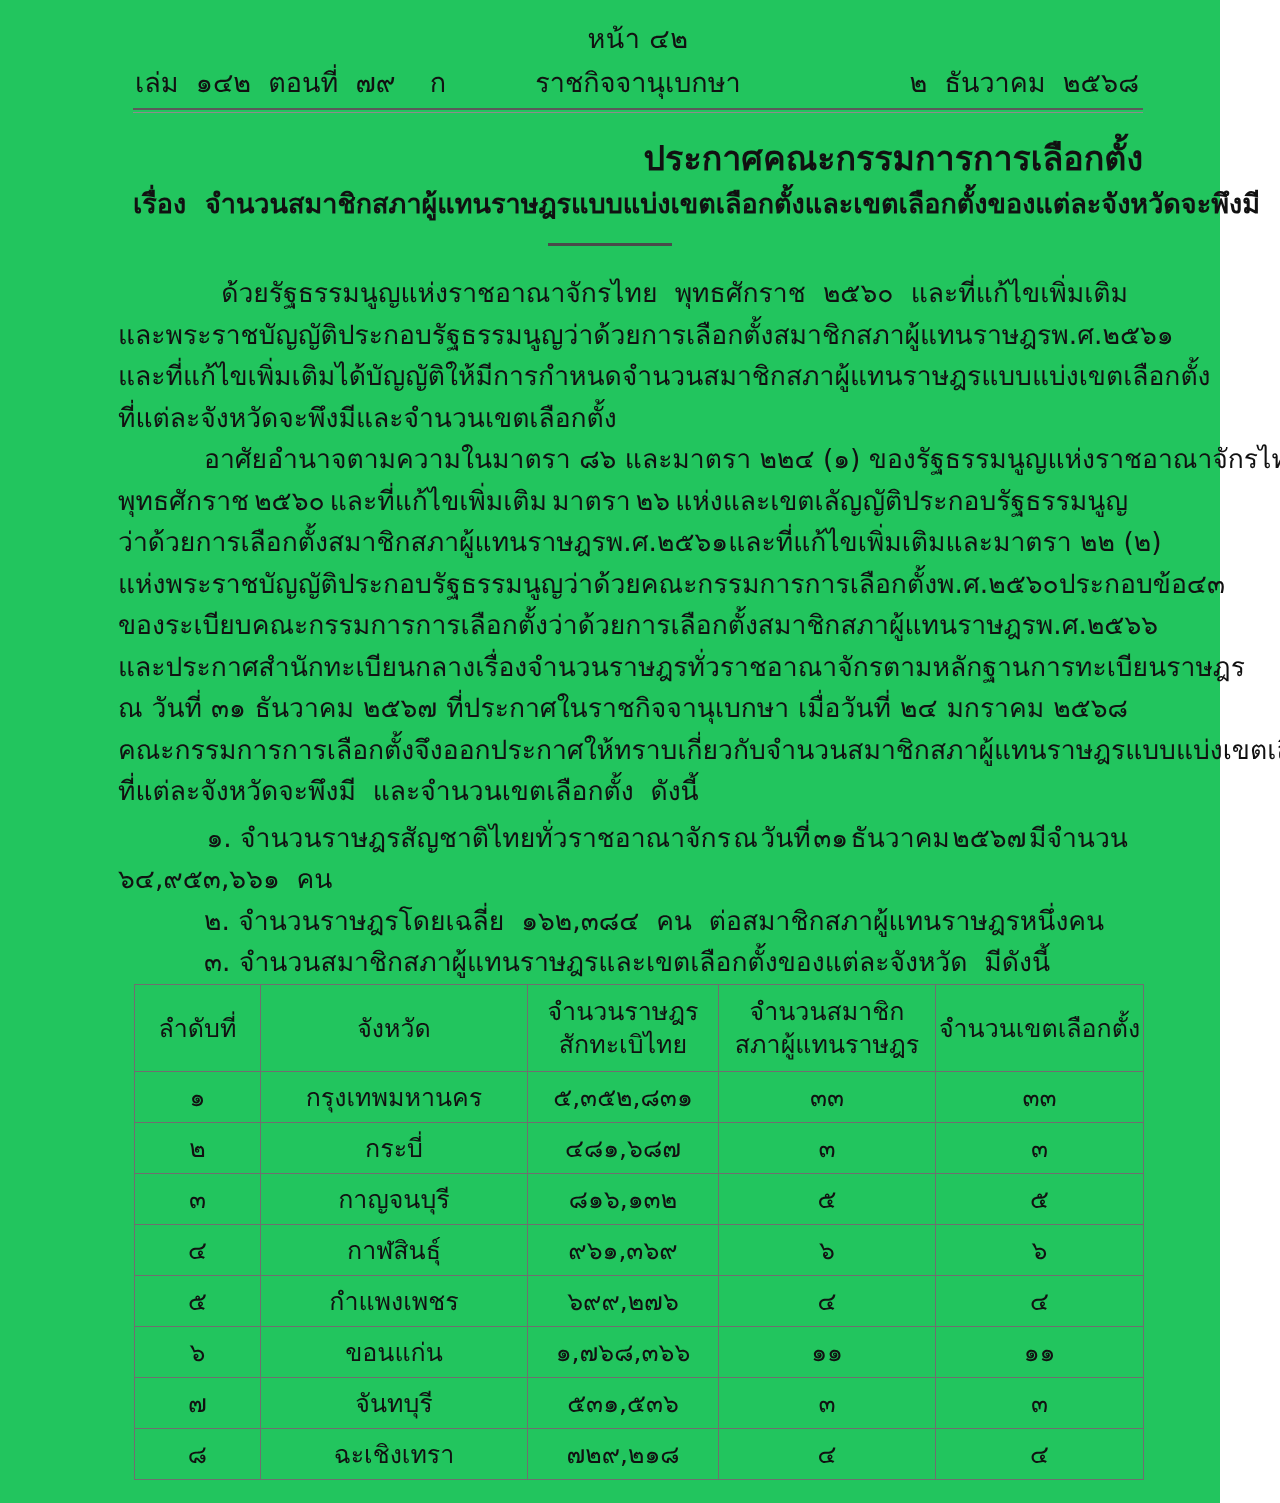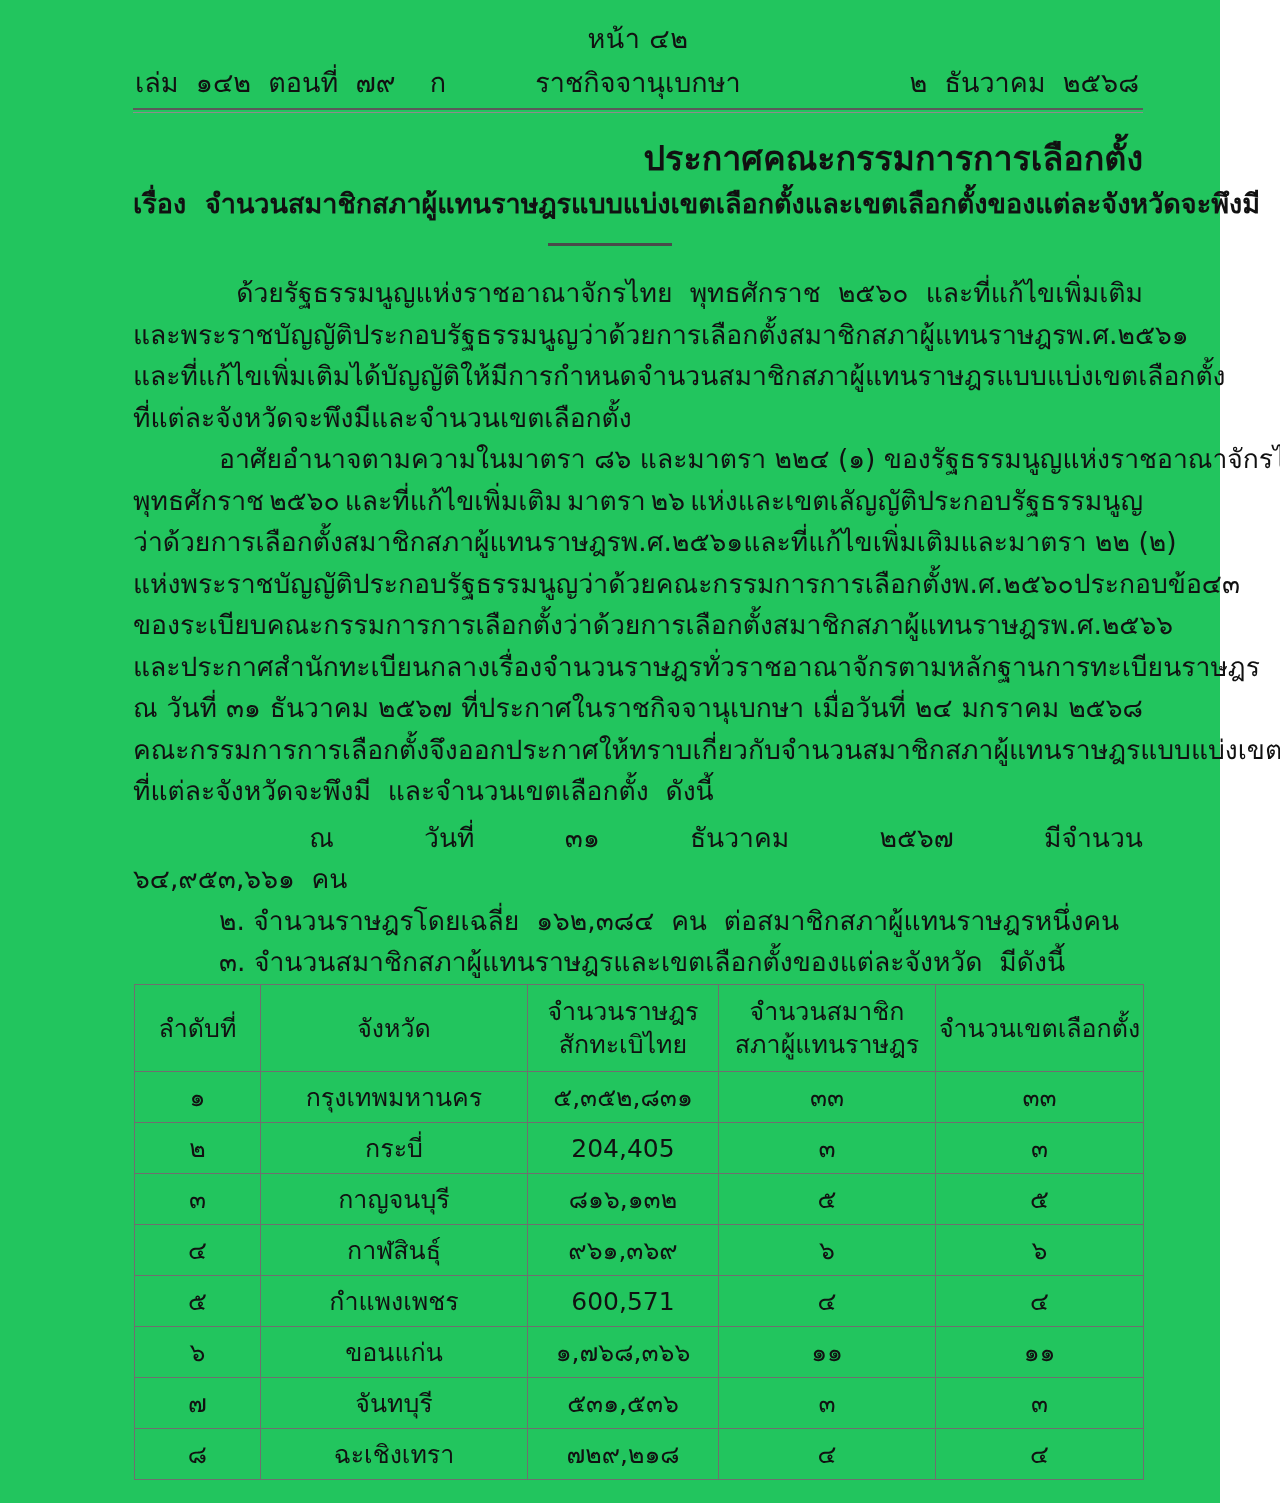--- a/index.html
+++ b/index.html
@@ -99,21 +99,21 @@
     transform: translateX(-50%);
     top: 243px;
     width: 124px;
     height: 0;
     border-top: 3px solid #4a4a4a;
   }
 
   
   .body {
     position: absolute;
-    left: 133px;
+    left: 118px;
     top: 272px;
     width: 1010px;
   }
   .para {
     font-size: 26.5px;
     line-height: 41.5px;
     text-align: justify;
     text-justify: inter-word;
     margin: 0 0 0 0;
   }
@@ -226,21 +226,21 @@
         <span>ณ</span><span>วันที่</span><span>๓๑</span><span>ธันวาคม</span><span>๒๕๖๗</span><span>ที่ประกาศในราชกิจจานุเบกษา</span><span>เมื่อวันที่</span><span>๒๔</span><span>มกราคม</span><span>๒๕๖๘</span>
       </span>
       <span class="ln j">
         <span>คณะกรรมการการเลือกตั้ง</span><span>จึงออกประกาศให้ทราบเกี่ยวกับจำนวนสมาชิกสภาผู้แทนราษฎรแบบแบ่งเขตเลือกตั้ง</span>
       </span>
       <span class="ln">ที่แต่ละจังหวัดจะพึงมี  และจำนวนเขตเลือกตั้ง  ดังนี้</span>
     </div>
 
     <div class="item-block">
       <span class="item-line j">
-        <span class="indent"></span><span>ณ</span><span>วันที่</span><span>๓๑</span><span>ธันวาคม</span><span>๒๕๖๗</span><span>มีจำนวน</span>
+        <span class="indent"></span><span>๑. จำนวนราษฎรสัญชาติไทยทั่วราชอาณาจักร</span><span>ณ</span><span>วันที่</span><span>๓๑</span><span>ธันวาคม</span><span>๒๕๖๗</span><span>มีจำนวน</span>
       </span>
       <span class="item-line">๖๔,๙๕๓,๖๖๑  คน</span>
       <span class="item-line"><span class="indent"></span><span>๒. จำนวนราษฎรโดยเฉลี่ย  ๑๖๒,๓๘๔  คน  ต่อสมาชิกสภาผู้แทนราษฎรหนึ่งคน</span></span>
       <span class="item-line"><span class="indent"></span><span>๓. จำนวนสมาชิกสภาผู้แทนราษฎรและเขตเลือกตั้งของแต่ละจังหวัด  มีดังนี้</span></span>
     </div>
 
   </div>
 
   <div class="tbl-wrap">
     <table class="data">
@@ -279,42 +279,42 @@
         <tr>
           <td>๑</td>
           <td>กรุงเทพมหานคร</td>
           <td>๕,๓๕๒,๘๓๑</td>
           <td>๓๓</td>
           <td>๓๓</td>
         </tr>
         <tr>
           <td>๒</td>
           <td>กระบี่</td>
-          <td>204,405</td>
+          <td>๔๘๑,๖๘๗</td>
           <td>๓</td>
           <td>๓</td>
         </tr>
         <tr>
           <td>๓</td>
           <td>กาญจนบุรี</td>
           <td>๘๑๖,๑๓๒</td>
           <td>๕</td>
           <td>๕</td>
         </tr>
         <tr>
           <td>๔</td>
           <td>กาฬสินธุ์</td>
           <td>๙๖๑,๓๖๙</td>
           <td>๖</td>
           <td>๖</td>
         </tr>
         <tr>
           <td>๕</td>
           <td>กำแพงเพชร</td>
-          <td>600,571</td>
+          <td>๖๙๙,๒๗๖</td>
           <td>๔</td>
           <td>๔</td>
         </tr>
         <tr>
           <td>๖</td>
           <td>ขอนแก่น</td>
           <td>๑,๗๖๘,๓๖๖</td>
           <td>๑๑</td>
           <td>๑๑</td>
         </tr>

